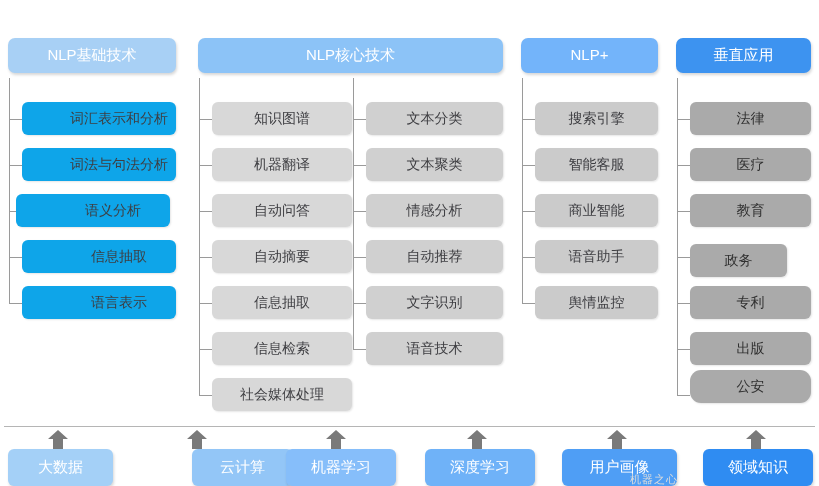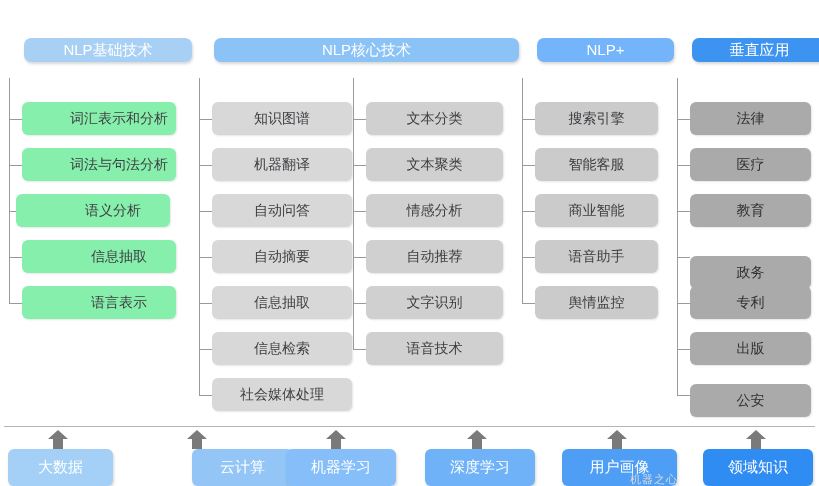--- a/index.html
+++ b/index.html
@@ -23,33 +23,33 @@
   .pill {
     position: absolute;
     display: flex; align-items: center; justify-content: center;
     border-radius: 7px;
     text-align: center;
     line-height: 1.1;
     box-shadow: 1px 2px 3px rgba(0,0,0,0.16);
   }
 
   
-  .hdr { height: 24px; font-size: 15px; color: #ffffff; margin-left: 16px; }
+  .hdr { height: 35px; font-size: 15px; color: #ffffff; }
   .hdr.c0 { background:#a8d0f5; }
   .hdr.c1 { background:#8cc3f7; }
   .hdr.c2 { background:#73b4fa; }
   .hdr.c3 { background:#3d93f0; }
 
   
   .leaf {
     height: 33px; font-size: 14px; color: #3e3e42;
     border-radius: 6px;
     box-shadow: 1px 1px 2px rgba(0,0,0,0.10);
   }
-  .leaf.g0 { background:#86efac;padding-left:40px; }
+  .leaf.g0 { background:#0ea5e9;padding-left:40px; }
   .leaf.g1 { background:#d8d8d8; }
   .leaf.g2 { background:#d0d0d0; }
   .leaf.g3 { background:#cbcbcb; }
   .leaf.g4 { background:#aaaaaa; color:#303030; }
 
   
   .vline { position: absolute; width: 1px; background: #9a9a9a; }
   .hline { position: absolute; height: 1px; background: #9a9a9a; }
 
   
@@ -202,33 +202,33 @@
       </div>
       <div class="hline" style="left: 677px; top: 164.5px; width: 13px;"></div>
       <div class="pill leaf g4" style="left: 690px; top: 148px; width: 121px;">
         <span>医疗</span>
       </div>
       <div class="hline" style="left: 677px; top: 210.5px; width: 13px;"></div>
       <div class="pill leaf g4" style="left: 690px; top: 194px; width: 121px;">
         <span>教育</span>
       </div>
       <div class="hline" style="left: 677px; top: 256.5px; width: 13px;"></div>
-      <div class="pill leaf g4" style="left: 690px; top: 256px; width: 121px;">
+      <div class="pill leaf g4" style="left: 690px; top: 244px; width: 97px;">
         <span>政务</span>
       </div>
       <div class="hline" style="left: 677px; top: 302.5px; width: 13px;"></div>
       <div class="pill leaf g4" style="left: 690px; top: 286px; width: 121px;">
         <span>专利</span>
       </div>
       <div class="hline" style="left: 677px; top: 348.5px; width: 13px;"></div>
       <div class="pill leaf g4" style="left: 690px; top: 332px; width: 121px;">
         <span>出版</span>
       </div>
       <div class="hline" style="left: 677px; top: 394.5px; width: 13px;"></div>
-      <div class="pill leaf g4" style="left: 690px; top: 384px; width: 121px;">
+      <div class="pill leaf g4" style="left: 690px; top: 370px; width: 121px; border-radius: 11px;">
         <span>公安</span>
       </div>
     </div>
 
   <div class="baserule"></div>
 
   <div id="arrows-layer">
       <div class="uparrow" style="left: 47px; top: 429px;"><svg width="22" height="22" viewBox="0 0 22 22">
           <polygon points="11,1 21,10 16,10 16,20 6,20 6,10 1,10" fill="#7a7a7a"></polygon>
         </svg></div>

